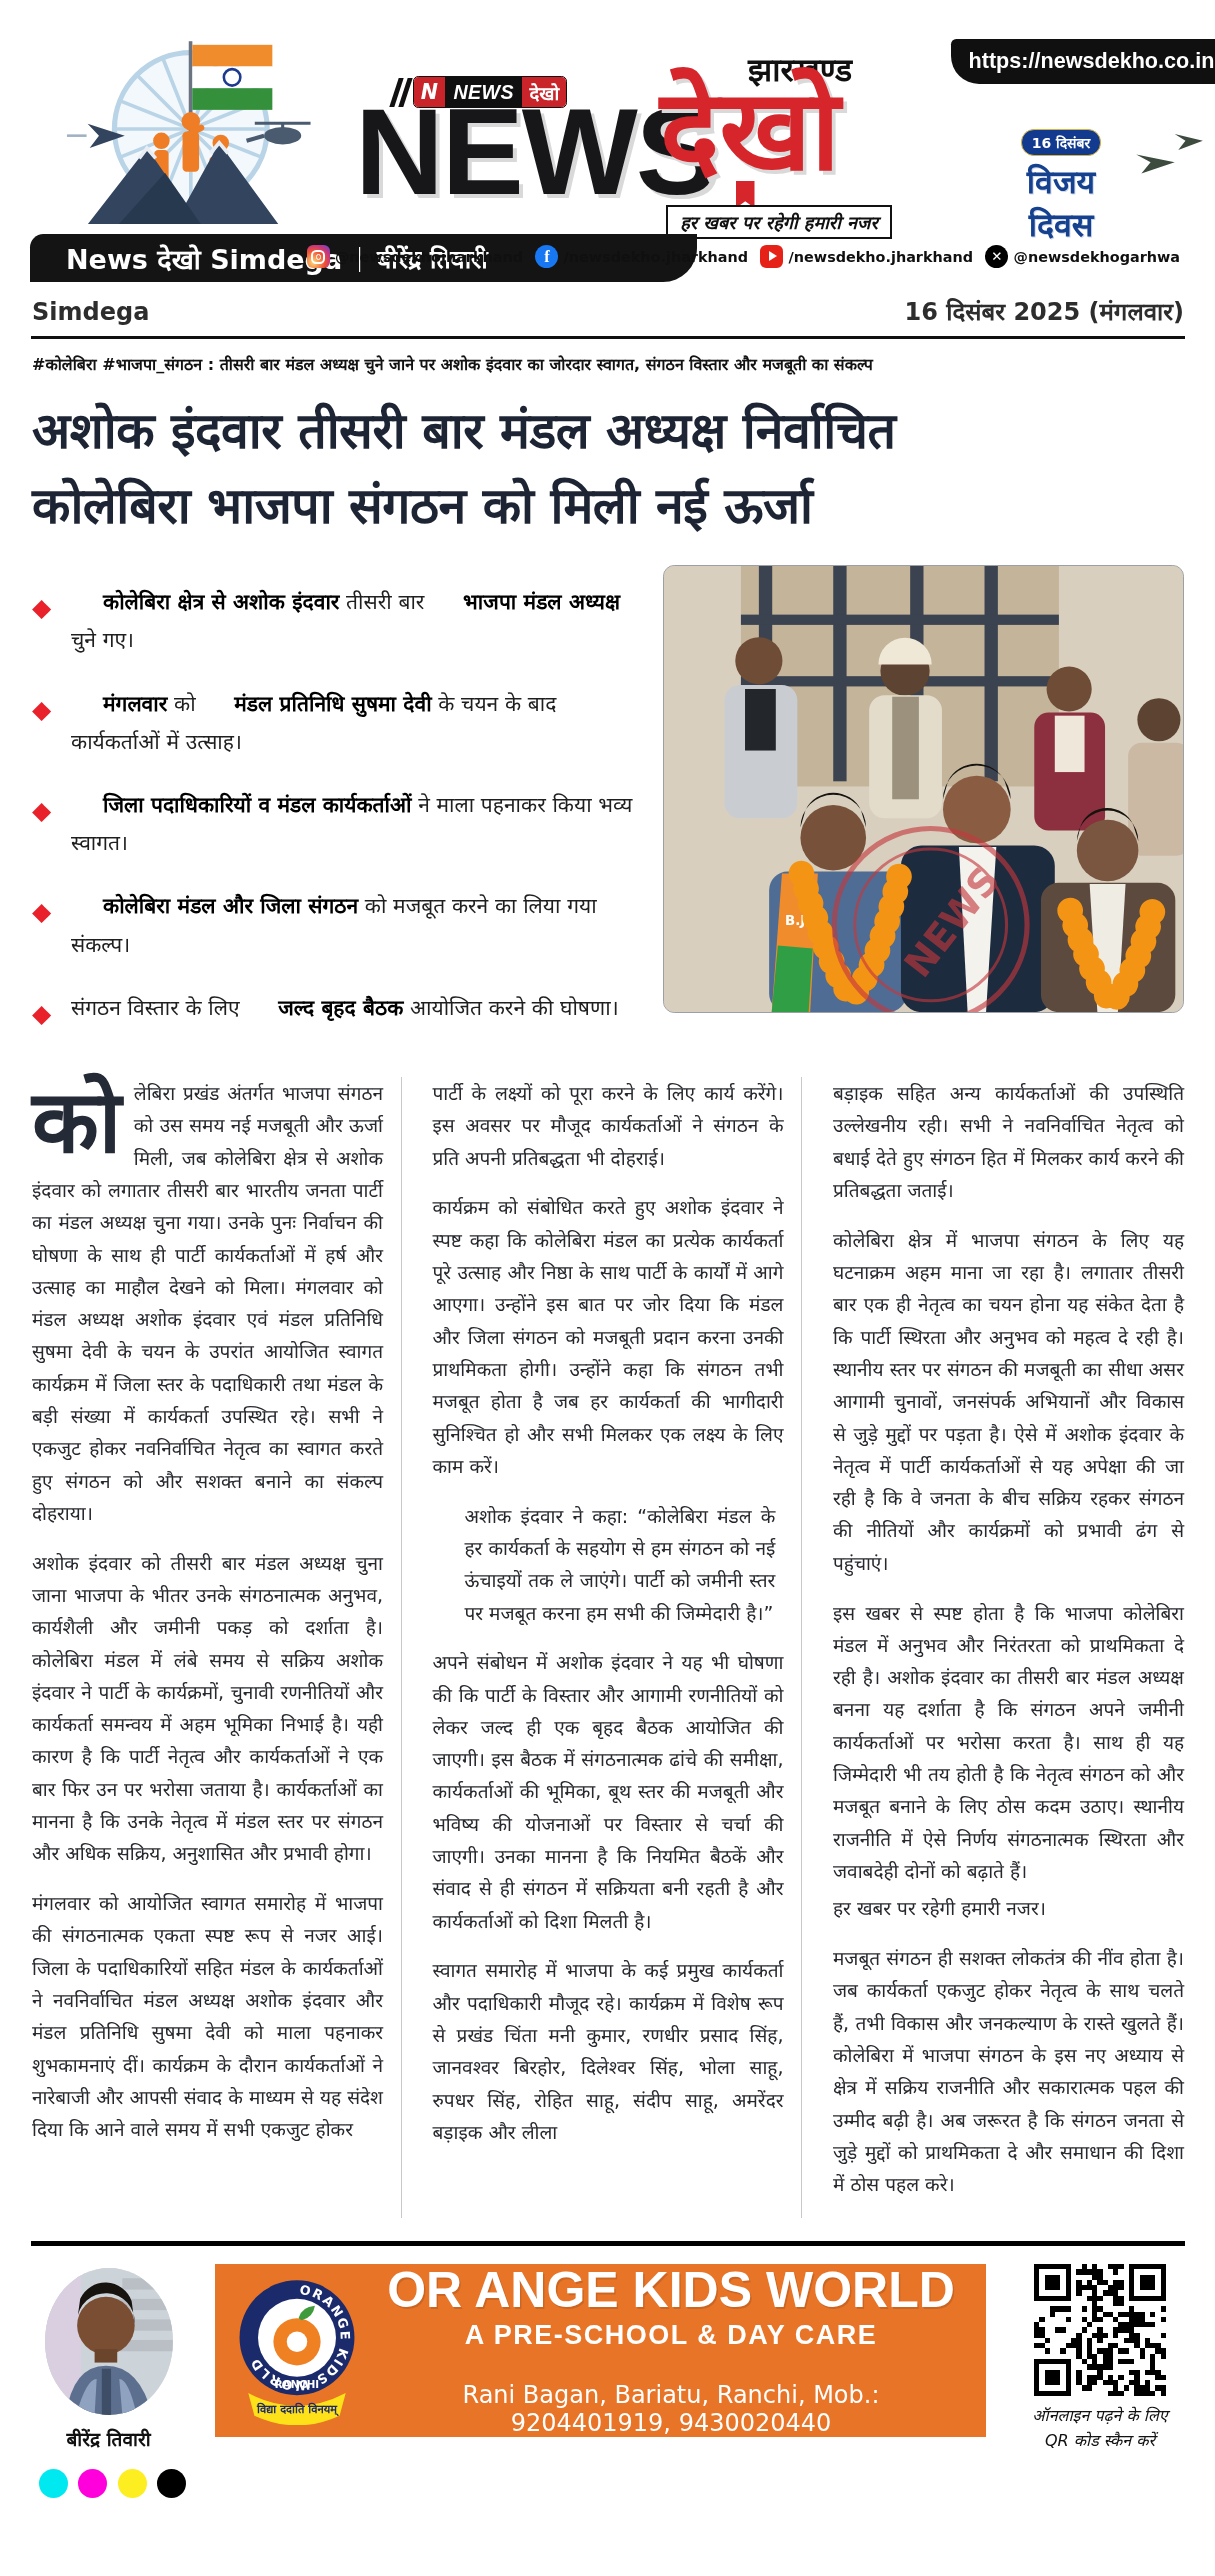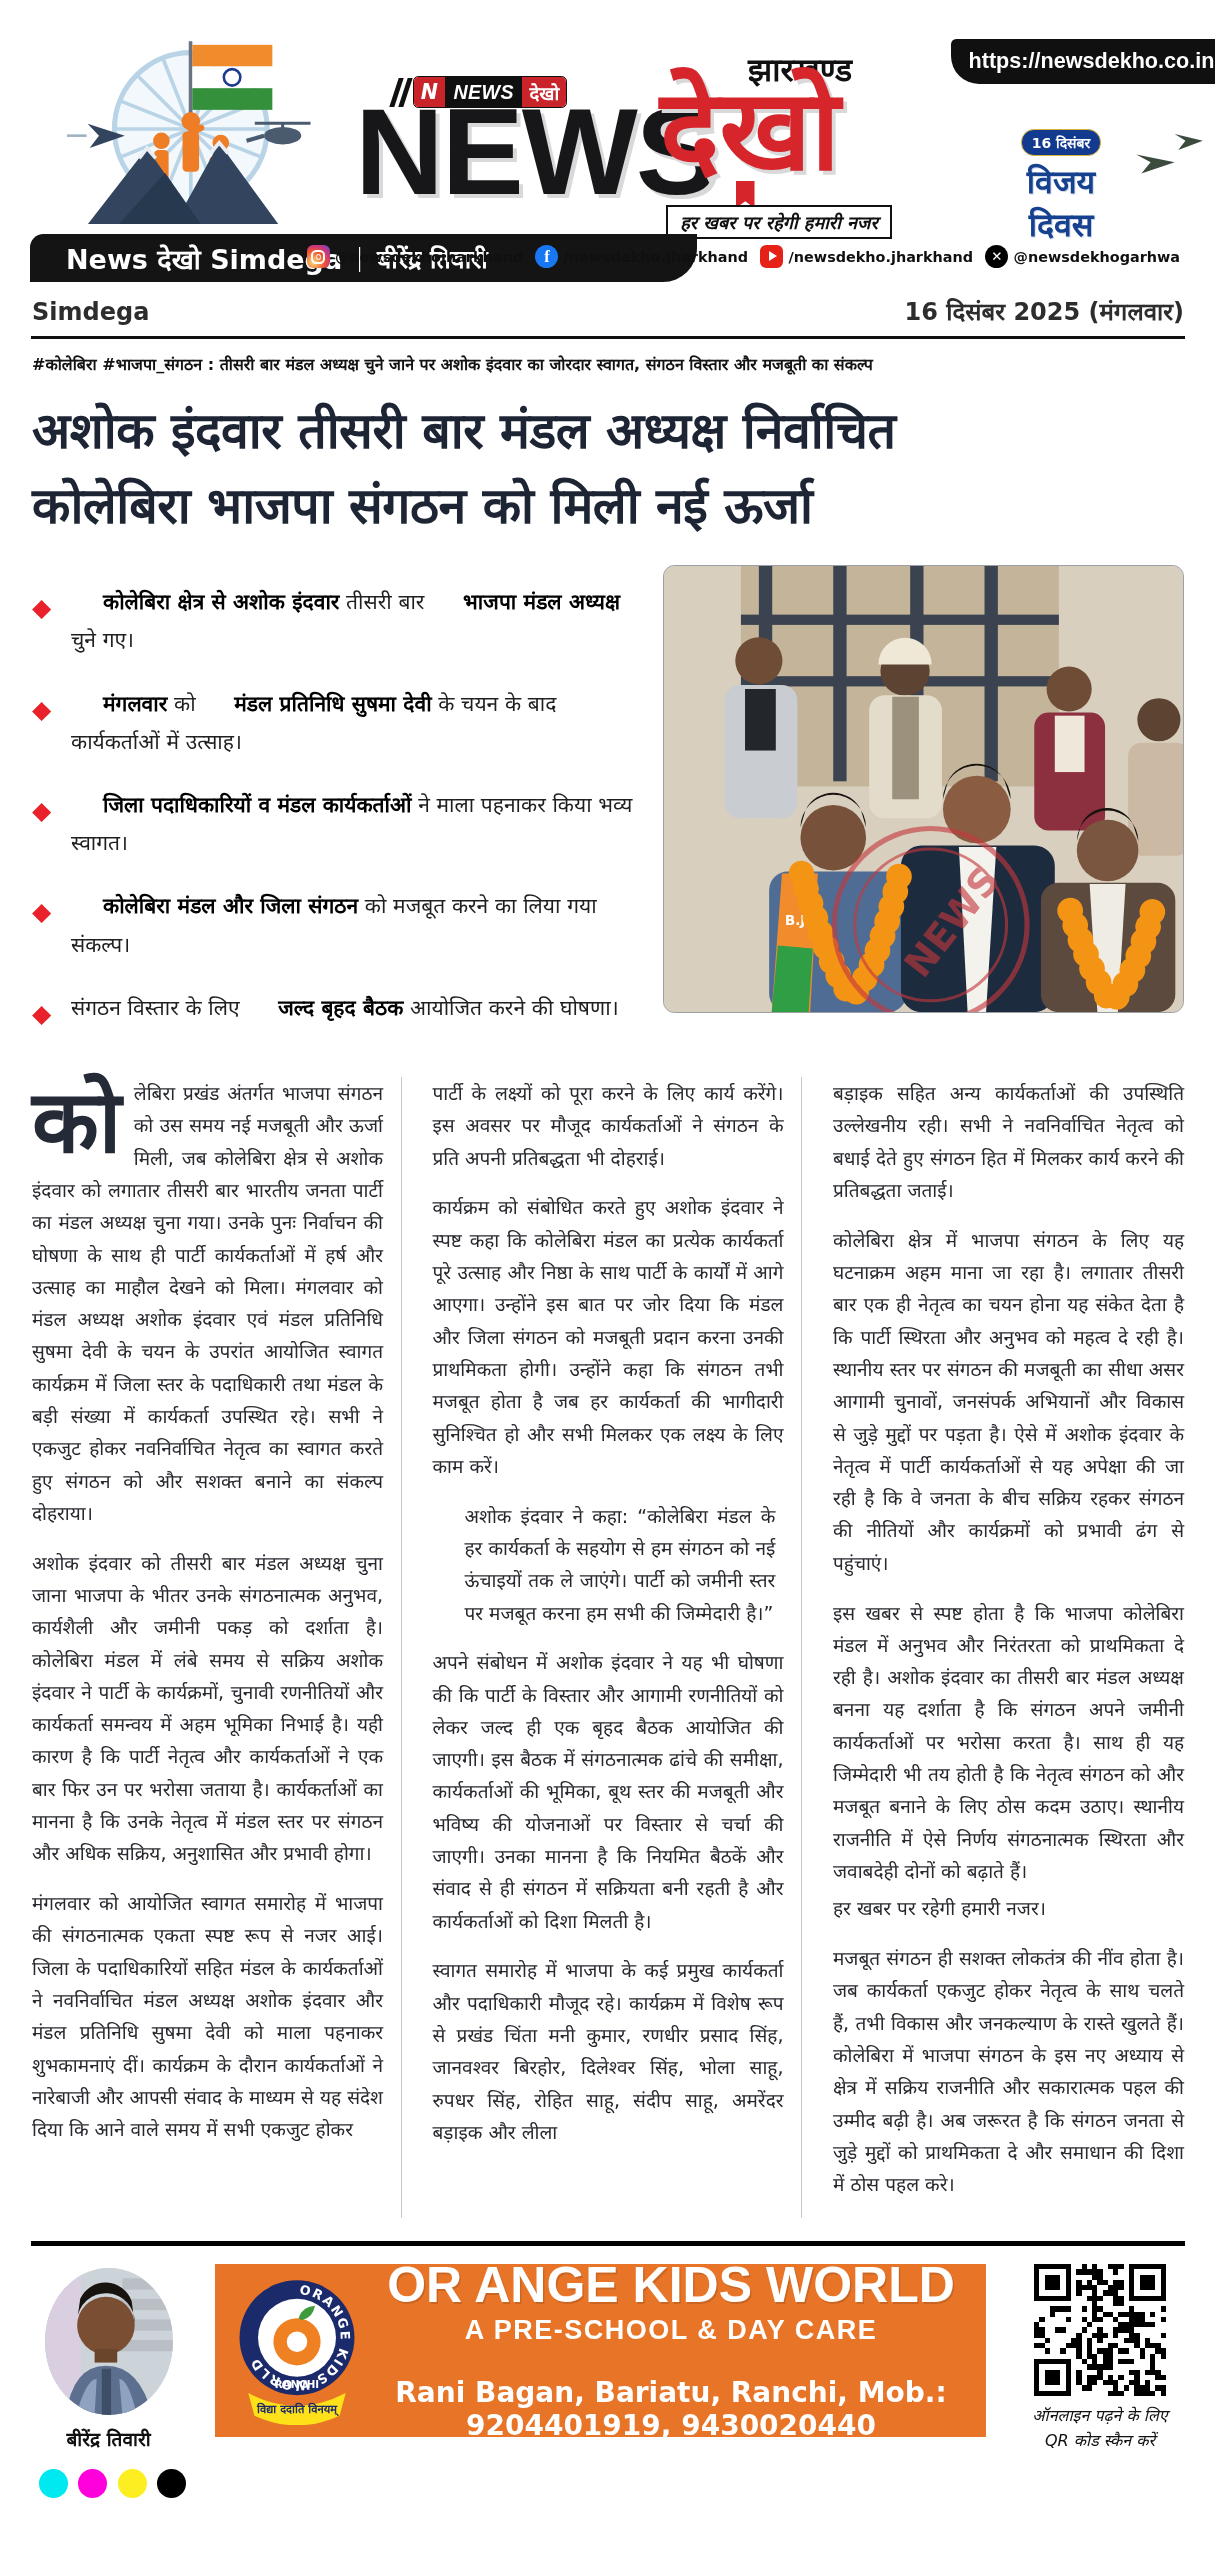--- a/index.html
+++ b/index.html
@@ -71,21 +71,21 @@
   .footer { margin:18.5px 31px 0; display:flex; align-items:flex-start; gap:29px; }
   .reporter { width:155px; text-align:center; padding-top:4.1px; }
   .reporter-photo { width:128px; height:147px; border-radius:50%; margin:0 auto; overflow:hidden; background:#cfd6db; }
   .reporter-photo svg { width:100%; height:100%; display:block; }
   .reporter-name { margin-top:10.3px; font-size:19px; font-weight:700; color:#111; }
   .ad { flex:1; height:173px; background:#e87427; display:flex; align-items:center; gap:23px; padding:10.3px 23px; color:#fff; }
   .ad-logo { width:118px; height:149px; flex:0 0 auto; }
   .ad-text { flex:1; text-align:center; }
   .ad-title { font-family:"Liberation Sans", sans-serif; font-size:50px; font-weight:900; letter-spacing:0; line-height:1.05; text-shadow:1.5px 1.5px 0 rgba(0,0,0,0.12); }
   .ad-subtitle { font-family:"Liberation Sans", sans-serif; font-size:27px; font-weight:800; letter-spacing:1.5px; margin-top:4.1px; }
-  .ad-address { font-size:28px; font-weight:700; margin-top:30px; }
+  .ad-address { font-size:24px; font-weight:400; margin-top:30px; }
   .qr-block { width:170px; text-align:center;font-style:italic; }
   .qr { width:132px; height:132px; margin:0 auto; background:#fff; }
   .qr svg { width:100%; height:100%; display:block; fill:#000; }
   .qr-caption { margin-top:8.2px; font-size:16px; color:#111; line-height:1.55; }
   .print-marks { display:flex; gap:10.3px; margin:15.5px 0 17.5px 39px; }
   .dot { width:29px; height:29px; border-radius:50%; background:#000; }
 </style>
 </head>
 <body>
 

